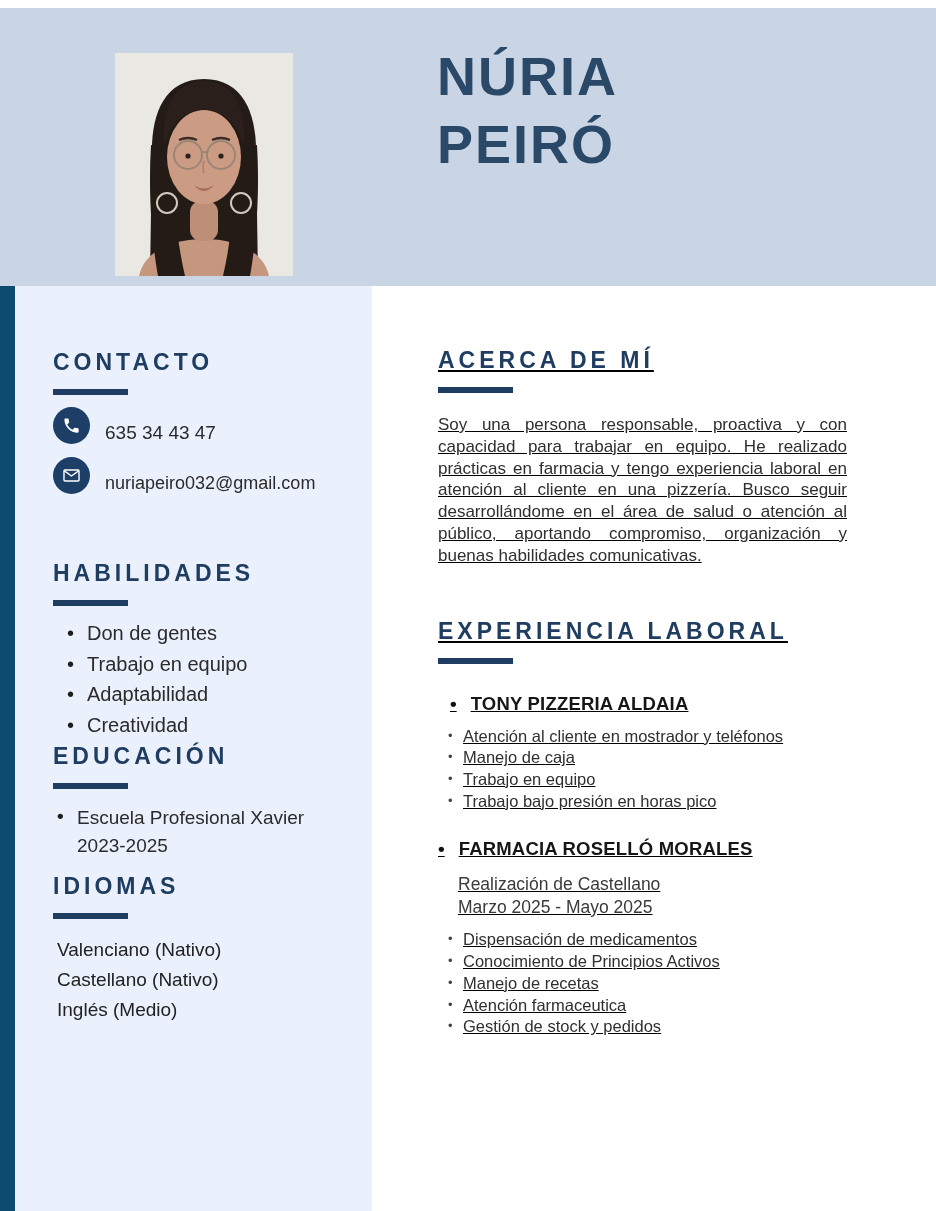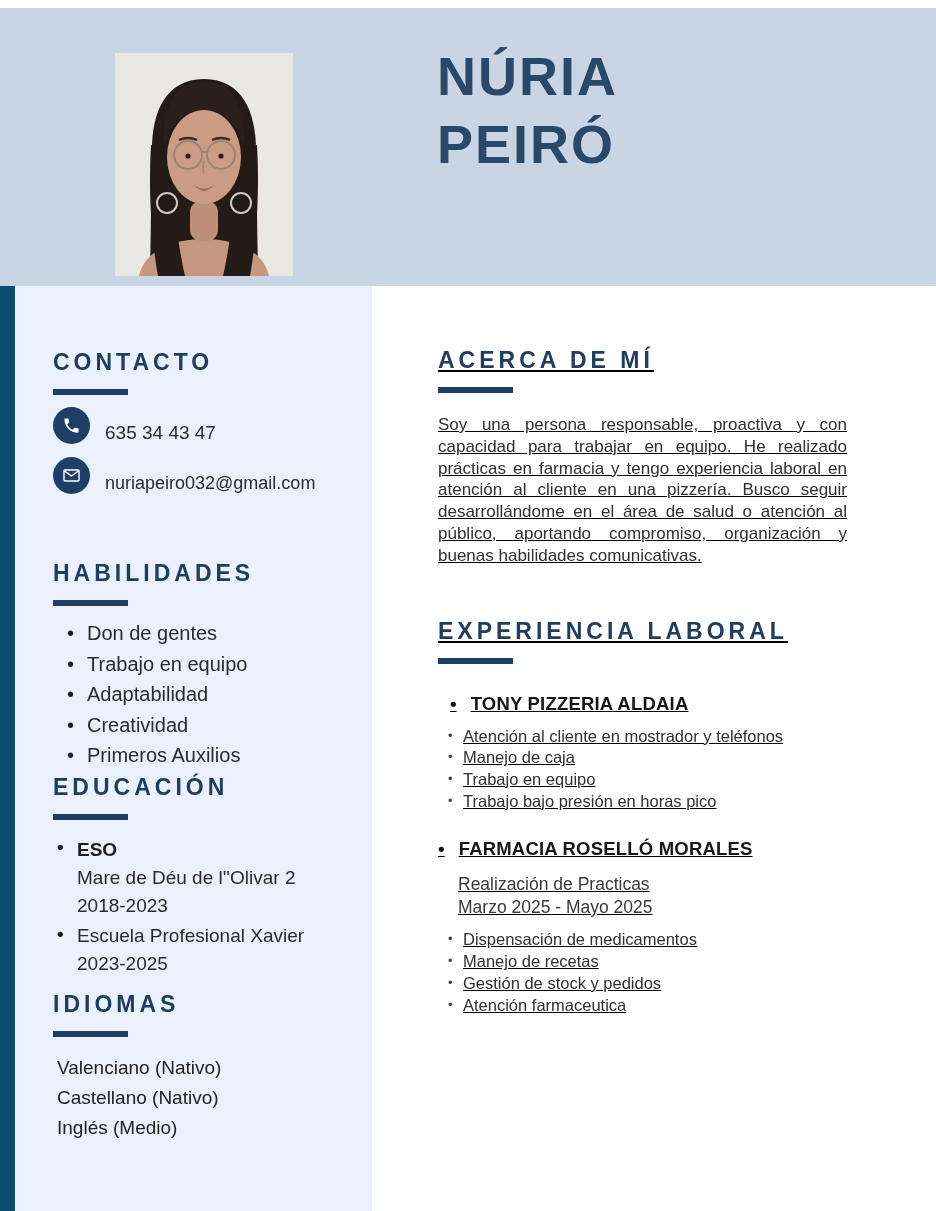--- a/index.html
+++ b/index.html
@@ -193,31 +193,25 @@
       <span class="label">nuriapeiro032@gmail.com</span>
     </div>
 
     <div class="sec-title skills-head">HABILIDADES</div>
     <div class="rule"></div>
     <ul class="dots">
       <li>Don de gentes</li>
       <li>Trabajo en equipo</li>
       <li>Adaptabilidad</li>
       <li>Creatividad</li>
-      <li>Primeros Auxilios</li>
     </ul>
 
     <div class="sec-title edu-head">EDUCACIÓN</div>
     <div class="rule"></div>
     <ul class="edu">
-      <li>
-        <div class="degree">ESO</div>
-        <div class="school">Mare de Déu de l''Olivar 2</div>
-        <div class="years">2018-2023</div>
-      </li>
       <li>
         <div class="school">Escuela Profesional Xavier</div>
         <div class="years">2023-2025</div>
       </li>
     </ul>
 
     <div class="sec-title lang-head">IDIOMAS</div>
     <div class="rule"></div>
     <ul class="langs">
       <li>Valenciano (Nativo)</li>
@@ -247,25 +241,26 @@
         <li>Trabajo bajo presión en horas pico</li>
       </ul>
     </div>
 
     <div class="job job2">
       <div class="job-title-row">
         <span class="job-bullet">•</span>
         <span class="job-title">FARMACIA ROSELLÓ MORALES</span>
       </div>
       <div class="job-meta">
-        <div>Realización de Practicas</div>
+        <div>Realización de Castellano</div>
         <div>Marzo 2025 - Mayo 2025</div>
       </div>
       <ul class="tasks">
         <li>Dispensación de medicamentos</li>
+        <li>Conocimiento de Principios Activos</li>
         <li>Manejo de recetas</li>
+        <li>Atención farmaceutica</li>
         <li>Gestión de stock y pedidos</li>
-        <li>Atención farmaceutica</li>
       </ul>
     </div>
 
   </div>
 </div>
 
 </body></html>

